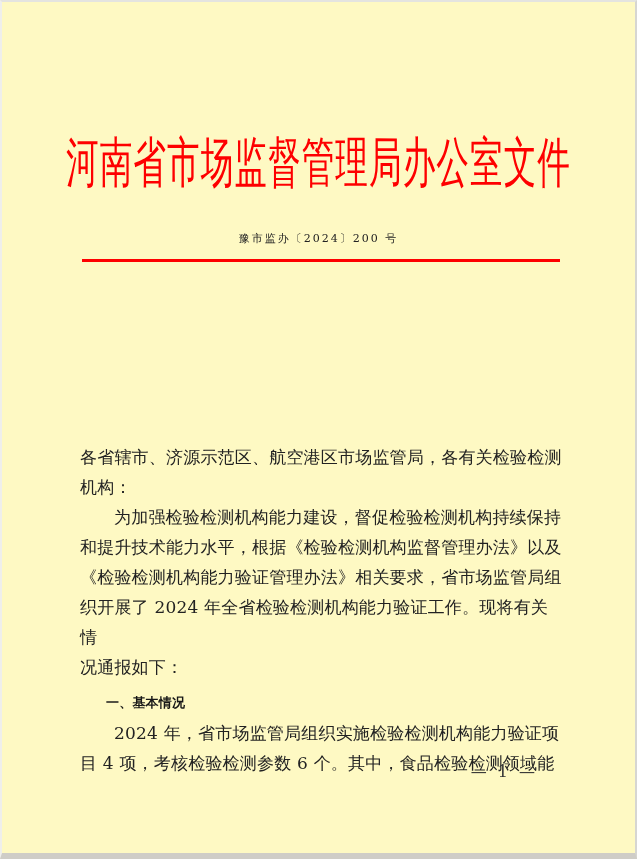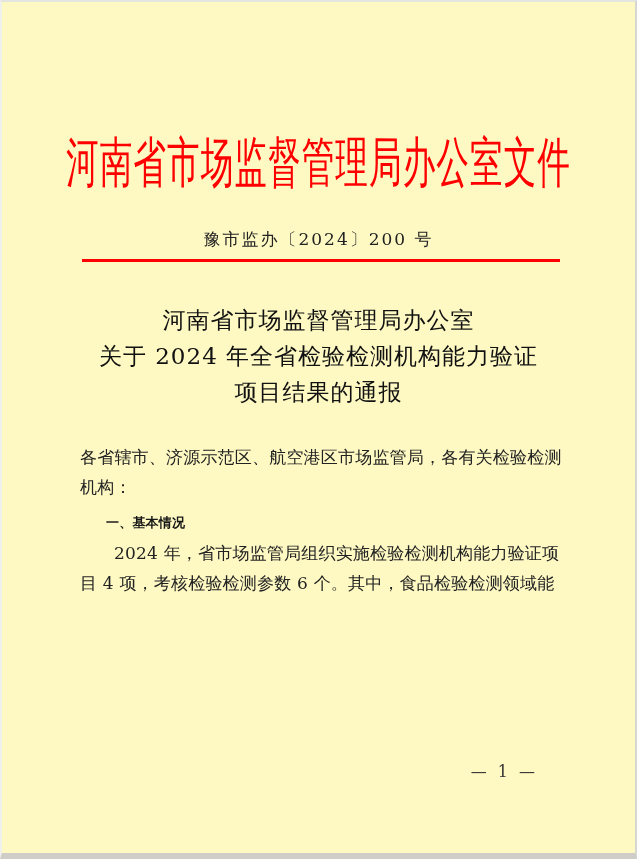--- a/index.html
+++ b/index.html
@@ -35,21 +35,21 @@
   }
   .red-header .stretch {
     display: inline-block;
     transform: scale(1.02, 1.7);
     transform-origin: center;
   }
   .doc-number {
     position: absolute;
     top: 222px; left: 0; right: 0;
     text-align: center;
-    font-size: 17px;
+    font-size: 11px;
     line-height: 30px;
     letter-spacing: 2px;
     color: #222;
   }
   .red-line {
     position: absolute;
     top: 257px;
     left: 80px;
     width: 478px;
     height: 3px;
@@ -102,27 +102,29 @@
 <div class="page">
 
   <div class="red-header">
     <span class="stretch">河南省市场监督管理局办公室文件</span>
   </div>
 
   <div class="doc-number">豫市监办〔2024〕200 号</div>
 
   <div class="red-line"></div>
 
-  <h1 class="title lines">河南省市场监督管理局办公室
-关于 2024 年全省检验检测机构能力验证
-项目结果的通报</h1>
 
   <div class="body-text">
     <div class="lines">各省辖市、济源示范区、航空港区市场监管局，各有关检验检测
 机构：</div>
+    <div class="lines indent">为加强检验检测机构能力建设，督促检验检测机构持续保持
+和提升技术能力水平，根据《检验检测机构监督管理办法》以及
+《检验检测机构能力验证管理办法》相关要求，省市场监管局组
+织开展了 2024 年全省检验检测机构能力验证工作。现将有关情
+况通报如下：</div>
     <div class="section-heading">一、基本情况</div>
     <div class="lines indent">2024 年，省市场监管局组织实施检验检测机构能力验证项
 目 4 项，考核检验检测参数 6 个。其中，食品检验检测领域能</div>
   </div>
 
   <div class="page-number">— 1 —</div>
 
 </div>
 
 </body></html>

